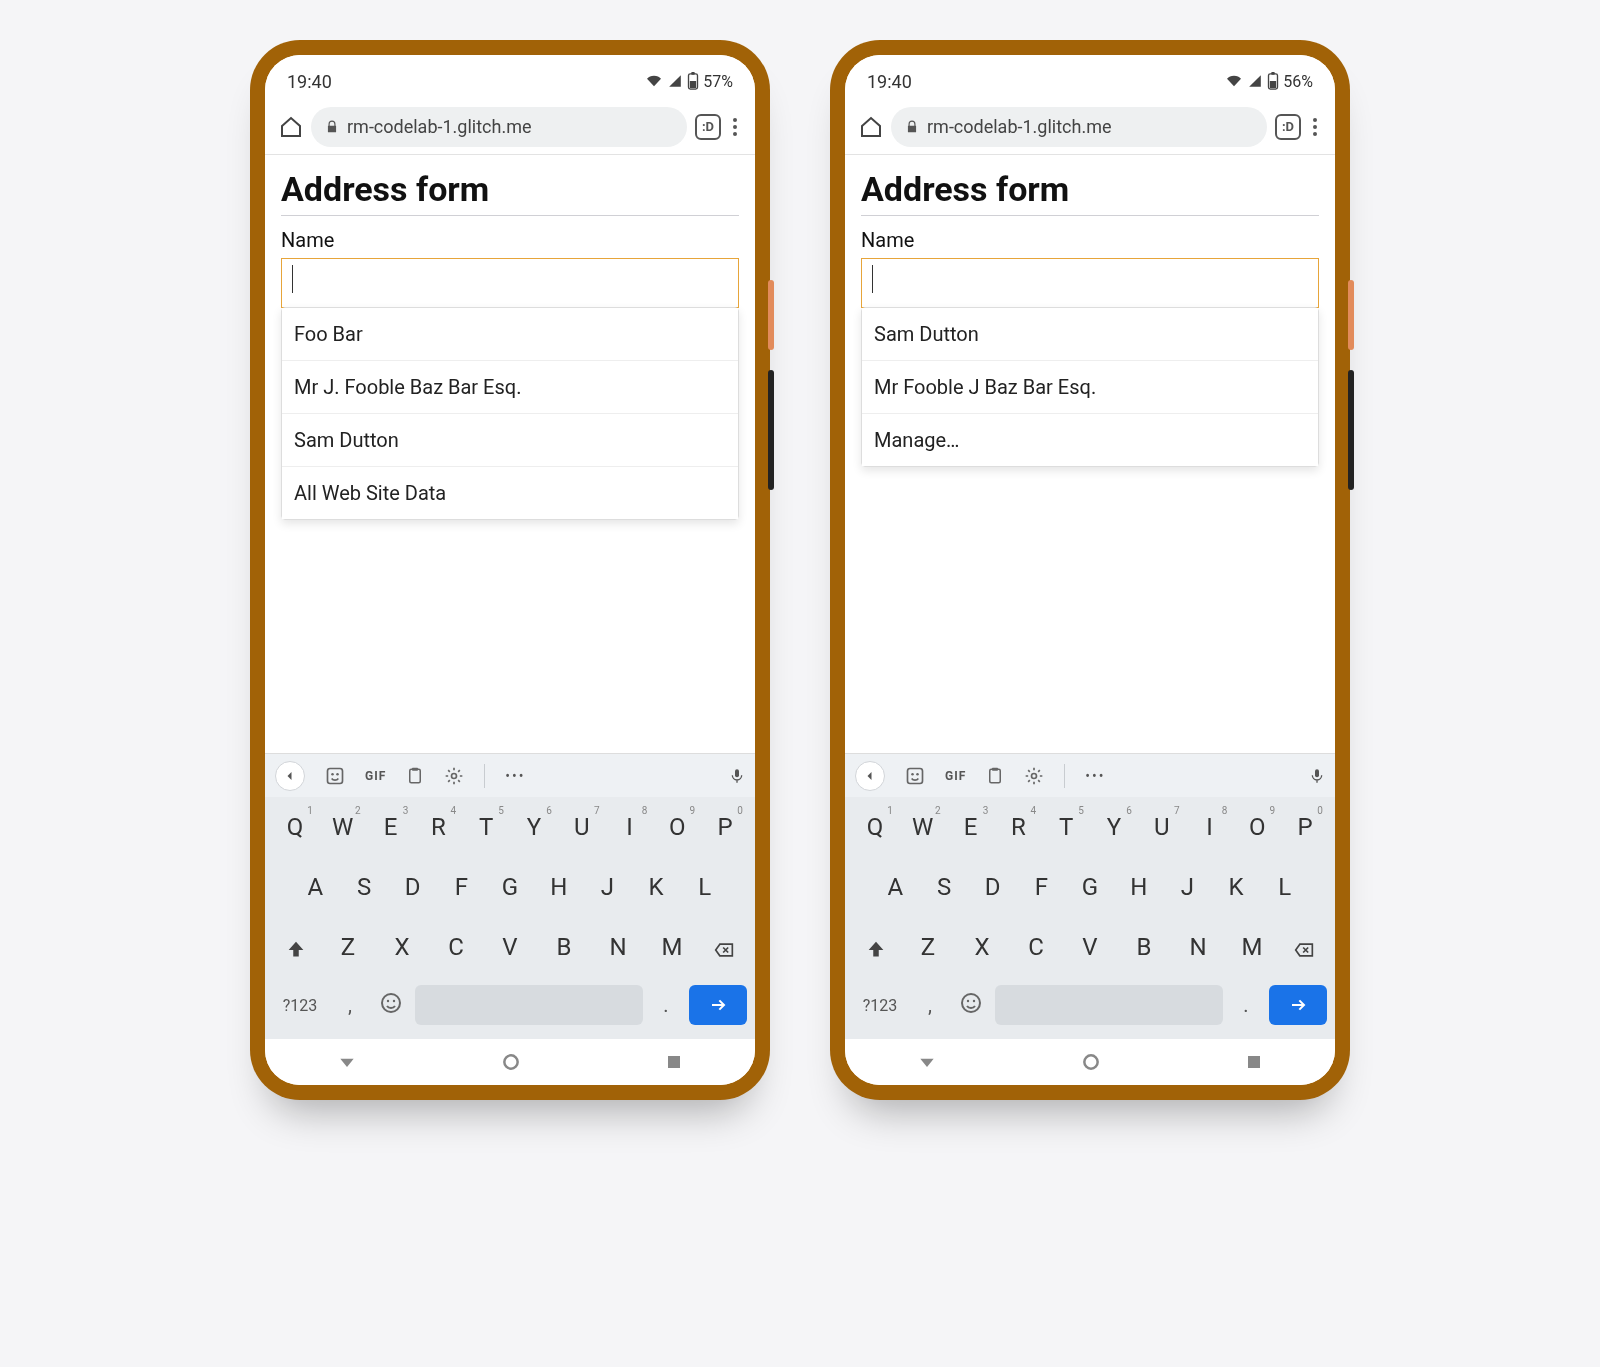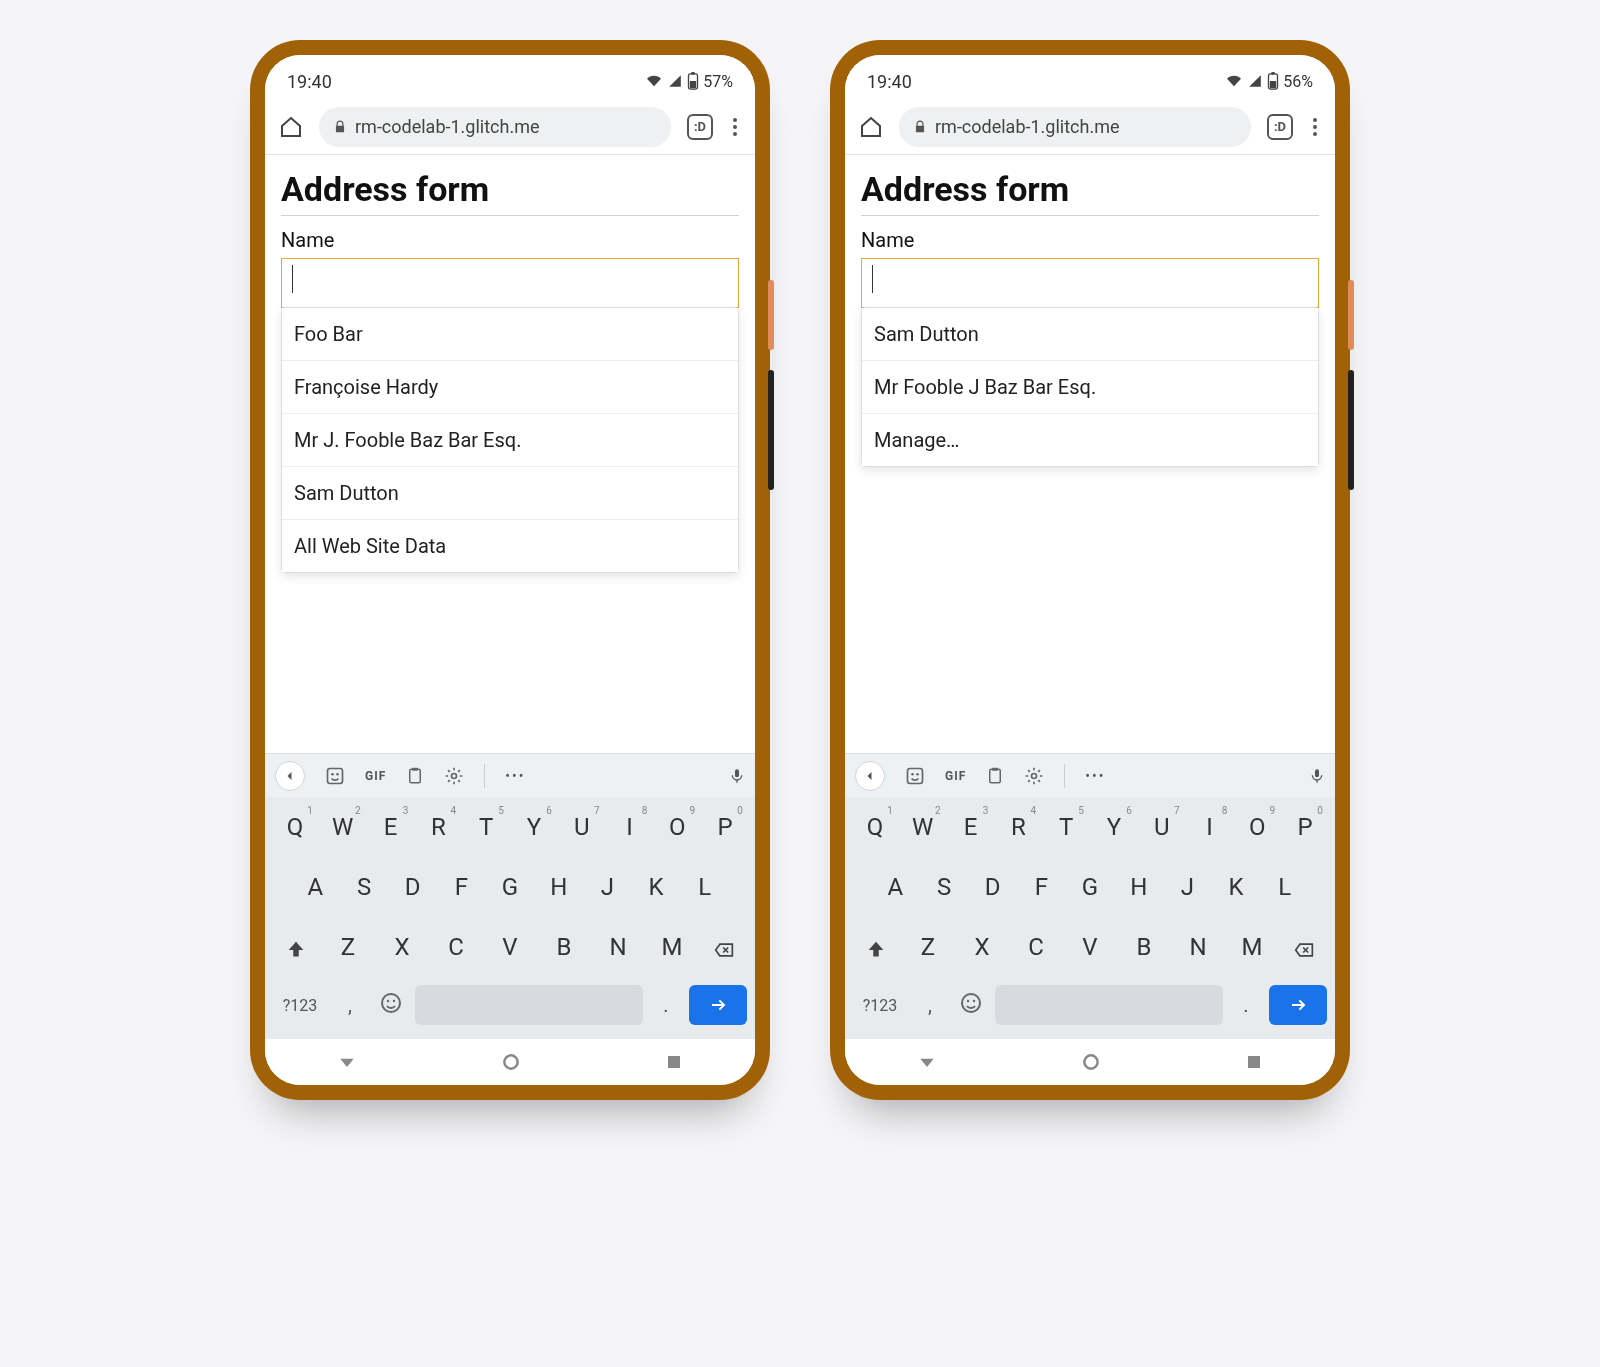--- a/index.html
+++ b/index.html
@@ -85,21 +85,21 @@
     color: #333;
     background: #fff;
   }
   .status-right { display: flex; align-items: center; gap: 4px; font-size: 16px; }
   .status svg { display:block; }
   
   .chrome {
     height: 56px;
     display: flex;
     align-items: center;
-    gap: 16px;
+    gap: 8px;
     padding: 0 14px;
     background: #fff;
     border-bottom: 1px solid #e3e3e3;
   }
   .omnibox {
     flex: 1;
     height: 40px;
     background: #eef0f1;
     border-radius: 20px;
     display: flex;
@@ -318,21 +318,20 @@
         </div>
     </div>
 
     <div class="page">
       <h1 class="title">Address form</h1>
       <hr class="sep">
       <div class="label">Name</div>
       <div class="field"><span class="cursor"></span></div>
       <div class="dropdown">
         <div class="opt">Foo Bar</div>
-        <div class="opt">Françoise Hardy</div>
         <div class="opt">Mr J. Fooble Baz Bar Esq.</div>
         <div class="opt">Sam Dutton</div>
         <div class="opt">All Web Site Data</div>
       </div>
     </div>
 
     <div class="keyboard">
       <div class="ktool">
         <div class="circ">
             <svg width="12" height="12" viewBox="0 0 24 24">

